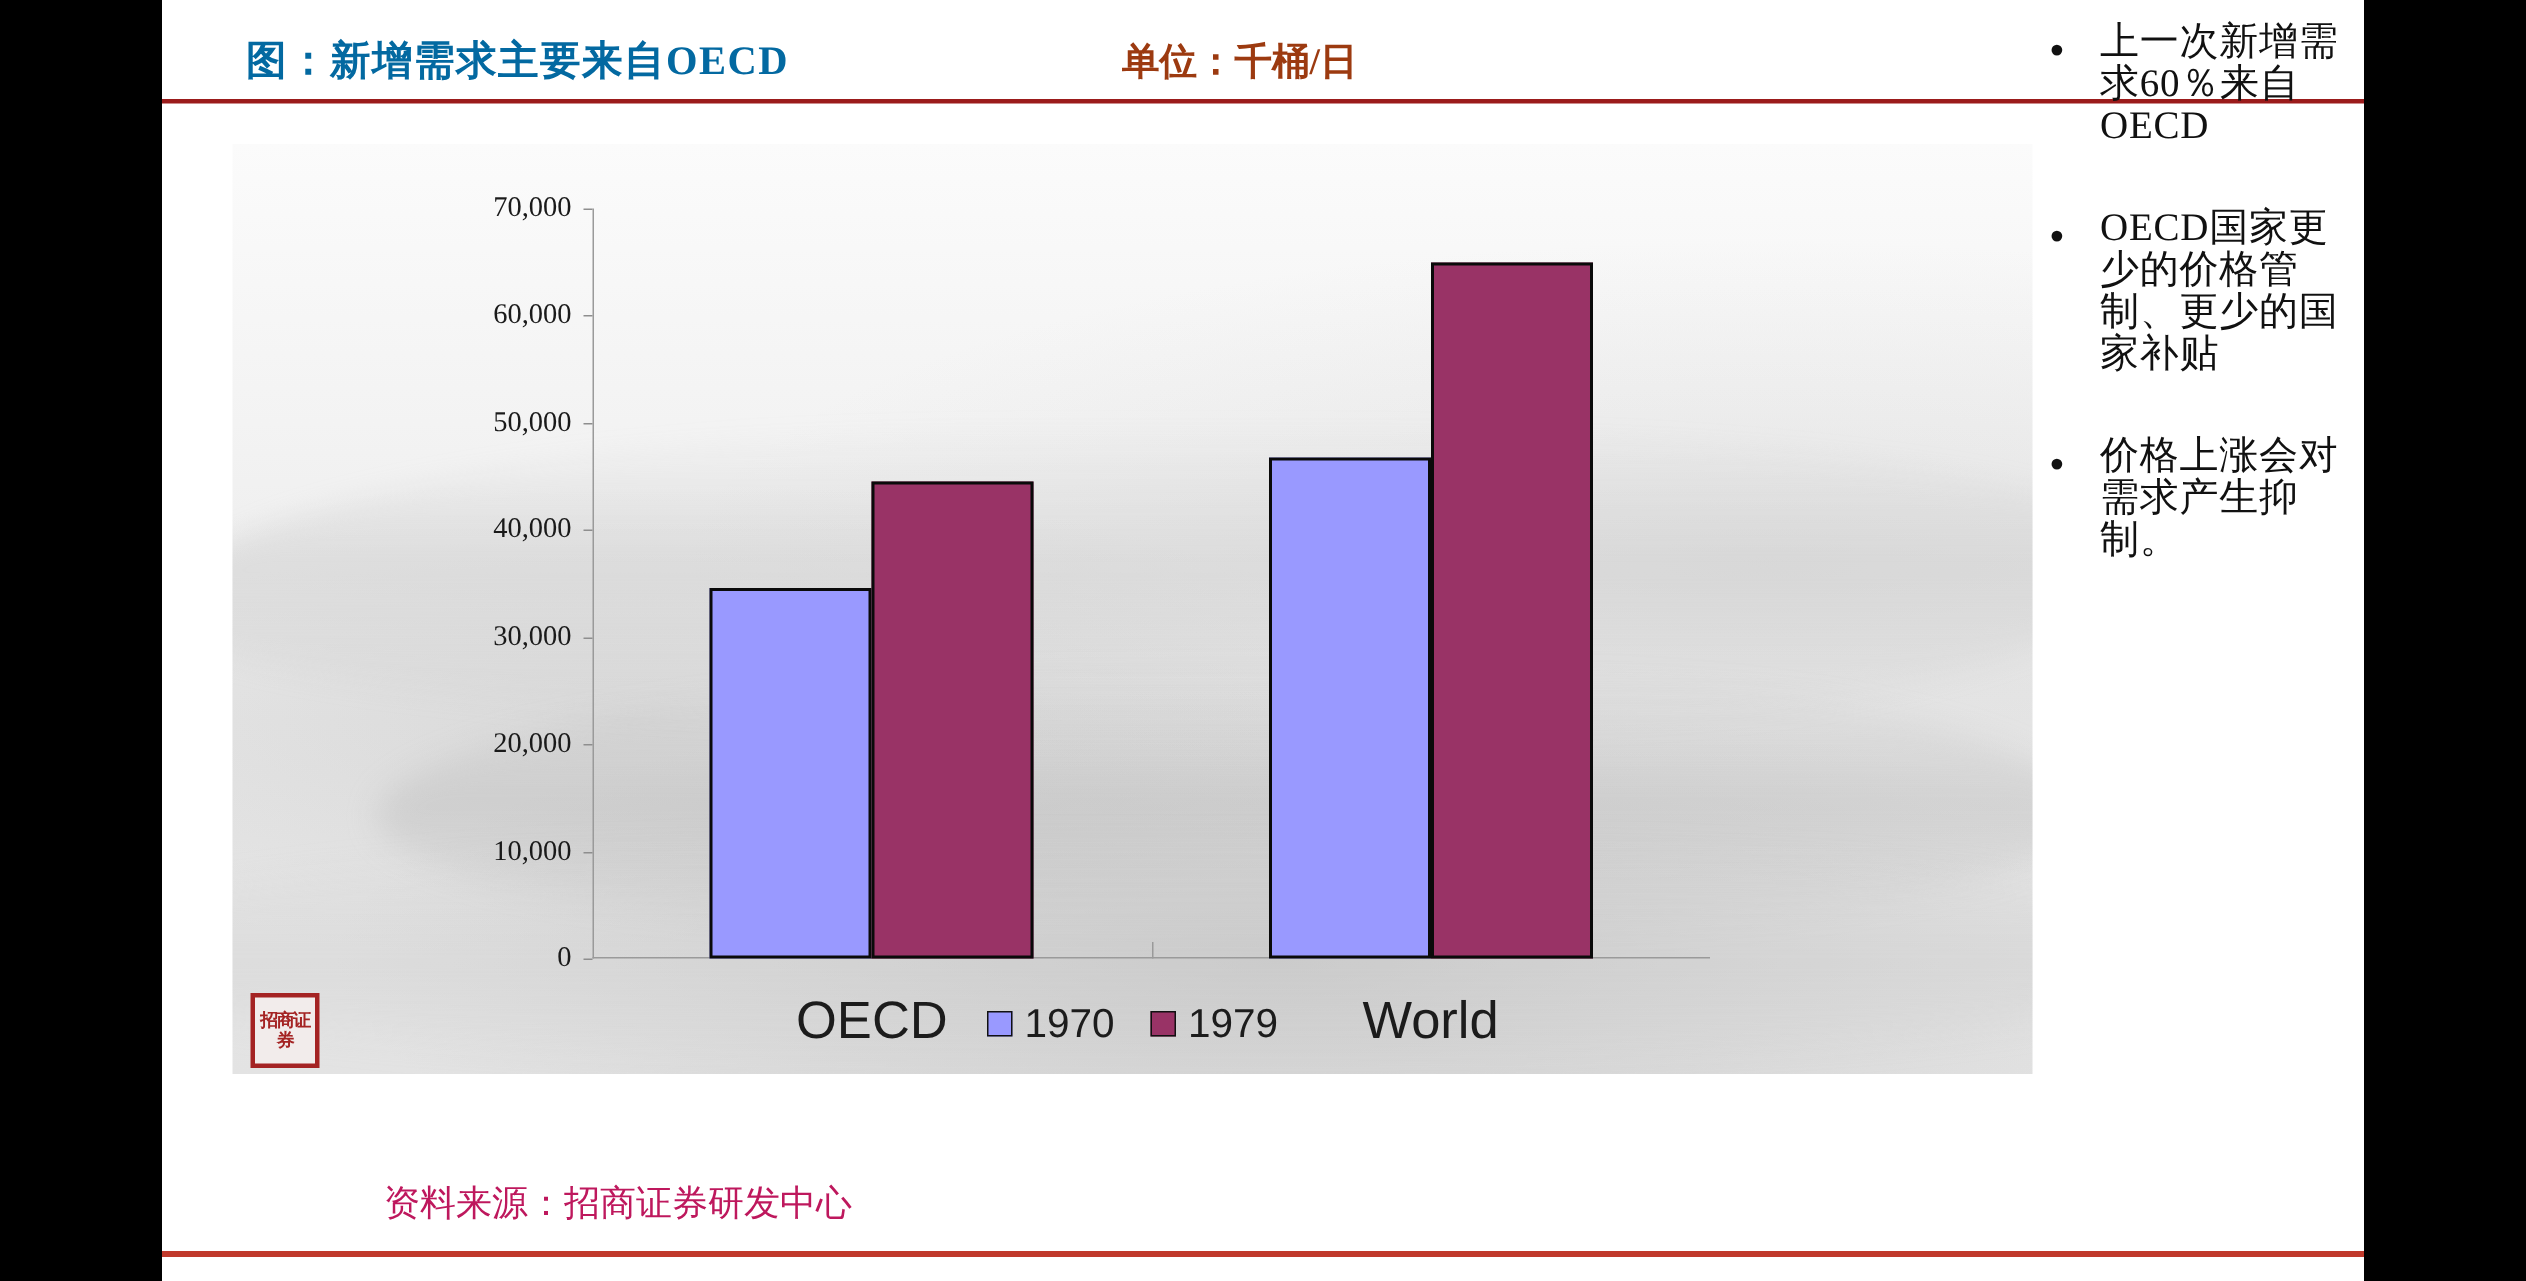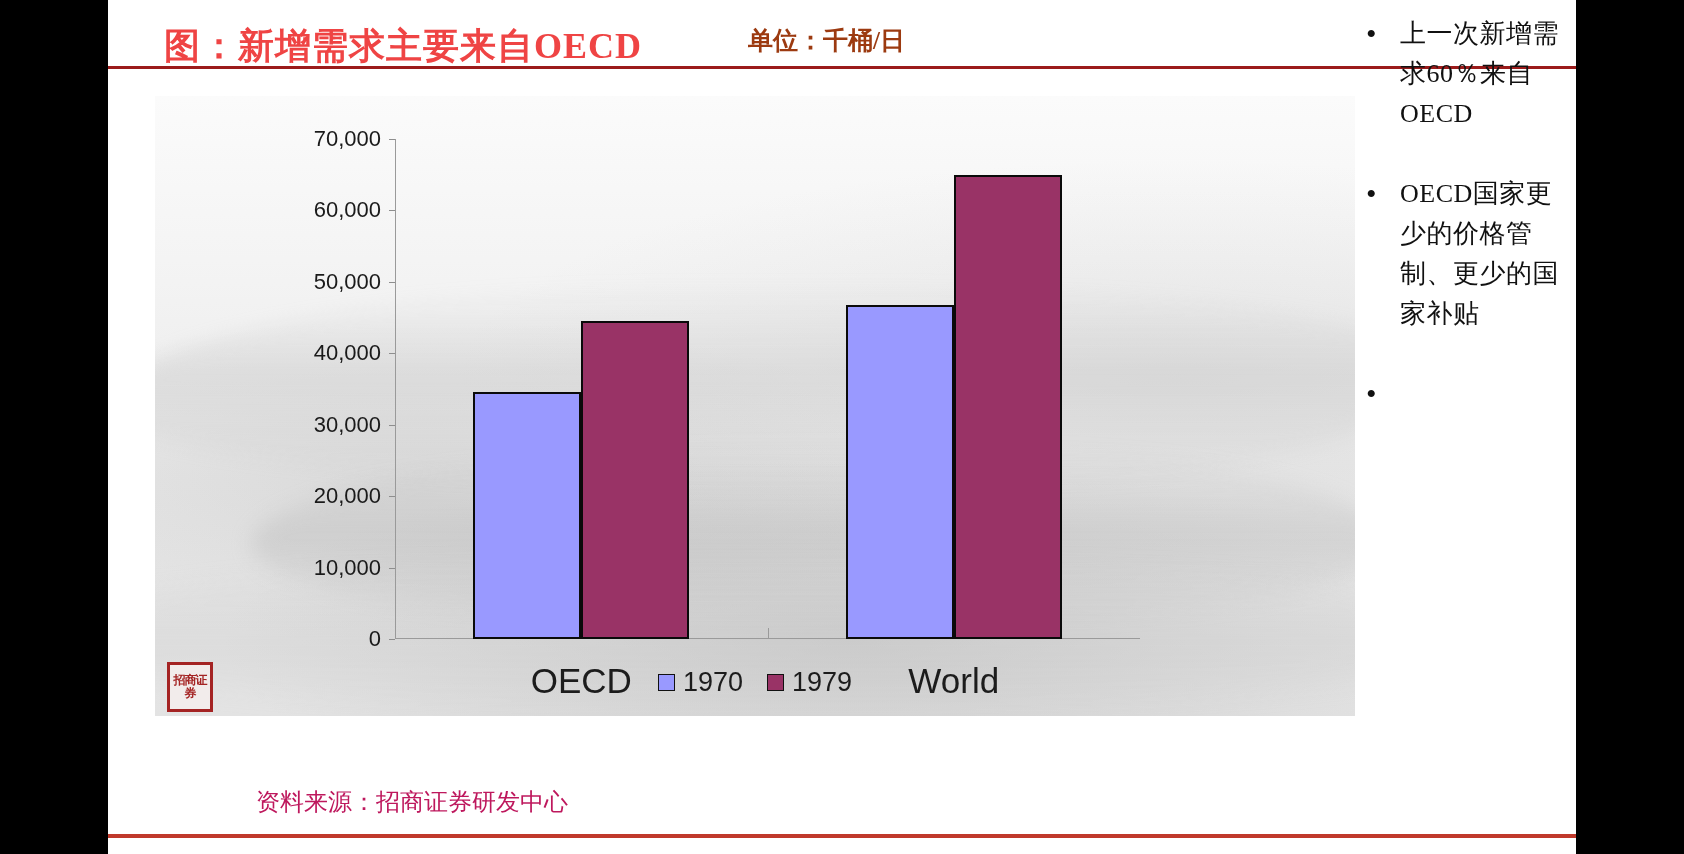--- a/index.html
+++ b/index.html
@@ -7,21 +7,21 @@
 
   .slide{position:absolute;left:108px;top:0;width:1468px;height:854px;background:#ffffff;}
 
   
   .rule-top{position:absolute;left:0;top:66px;width:1468px;height:3px;background:#9b1b1b;}
   .rule-bottom{position:absolute;left:0;bottom:16px;width:1468px;height:4px;background:#c0392b;}
 
   .title{
     position:absolute;left:56px;top:22px;
     font-family:"Liberation Serif",serif;
-    font-size:36px;font-weight:bold;color:#ef4444;letter-spacing:1px;
+    font-size:27px;font-weight:bold;color:#0369a1;letter-spacing:1px;
     white-space:nowrap;
   }
   .unit{
     position:absolute;left:640px;top:24px;
     font-family:"Liberation Serif",serif;
     font-size:25px;font-weight:bold;color:#9c3a10;white-space:nowrap;
   }
 
   
   .chart-plate{
@@ -44,22 +44,22 @@
     border-radius:50%;filter:blur(11px);}
 
   
   .plot{position:absolute;left:240px;top:43px;width:745px;height:500px;}
   .axis-y{position:absolute;left:0;top:0;width:1px;height:500px;background:#9a9a9a;}
   .axis-x{position:absolute;left:0;bottom:0;width:745px;height:1px;background:#9a9a9a;}
   .tick{position:absolute;left:-6px;width:6px;height:1px;background:#8e8e8e;}
   .ytlabel{
     position:absolute;right:100%;margin-right:14px;
     transform:translateY(-50%);
-    font-family:Liberation Sans, sans-serif;
-    font-size:22px;color:#1a1a1a;white-space:nowrap;
+    font-family:Liberation Serif, serif;
+    font-size:19px;color:#1a1a1a;white-space:nowrap;
   }
   .cat-tick{position:absolute;bottom:0;width:1px;height:11px;background:#9a9a9a;}
 
   .bar{position:absolute;bottom:0;border:2px solid #0a0a0a;box-sizing:border-box;}
   .bar.s1970{background:#9999ff;}
   .bar.s1979{background:#993366;}
 
   .catlabel{
     position:absolute;transform:translateX(-50%);
     font-family:"Liberation Sans",sans-serif;
@@ -87,21 +87,21 @@
   }
 
   
   .bullets{position:absolute;left:1258px;top:14px;width:200px;}
   .bullet{display:flex;margin-bottom:40px;}
   .bullet .dot{
     flex:0 0 34px;font-size:30px;line-height:40px;color:#111;text-align:left;
   }
   .bullet .btxt{
     flex:1;font-family:"Liberation Serif",serif;
-    font-size:26px;line-height:40px;color:#111;letter-spacing:0.5px;
+    font-size:26px;line-height:28px;color:#111;letter-spacing:0.5px;
   }
 
   .source{
     position:absolute;left:148px;bottom:36px;
     font-family:Liberation Mono, monospace;
     font-size:24px;color:#be185d;white-space:nowrap;
   }
 </style>
 </head>
 <body>
@@ -164,19 +164,20 @@
       <div class="bullet">
         <div class="dot">•</div>
         <div class="btxt">上一次新增需求60％来自OECD</div>
       </div>
       <div class="bullet">
         <div class="dot">•</div>
         <div class="btxt">OECD国家更少的价格管制、更少的国家补贴</div>
       </div>
       <div class="bullet">
         <div class="dot">•</div>
+        <div class="btxt">价格上涨会对需求产生抑制。</div>
       </div>
     </div>
 
   <div class="source">资料来源：招商证券研发中心</div>
 
   <div class="rule-bottom"></div>
 </div>
 
 </body></html>

